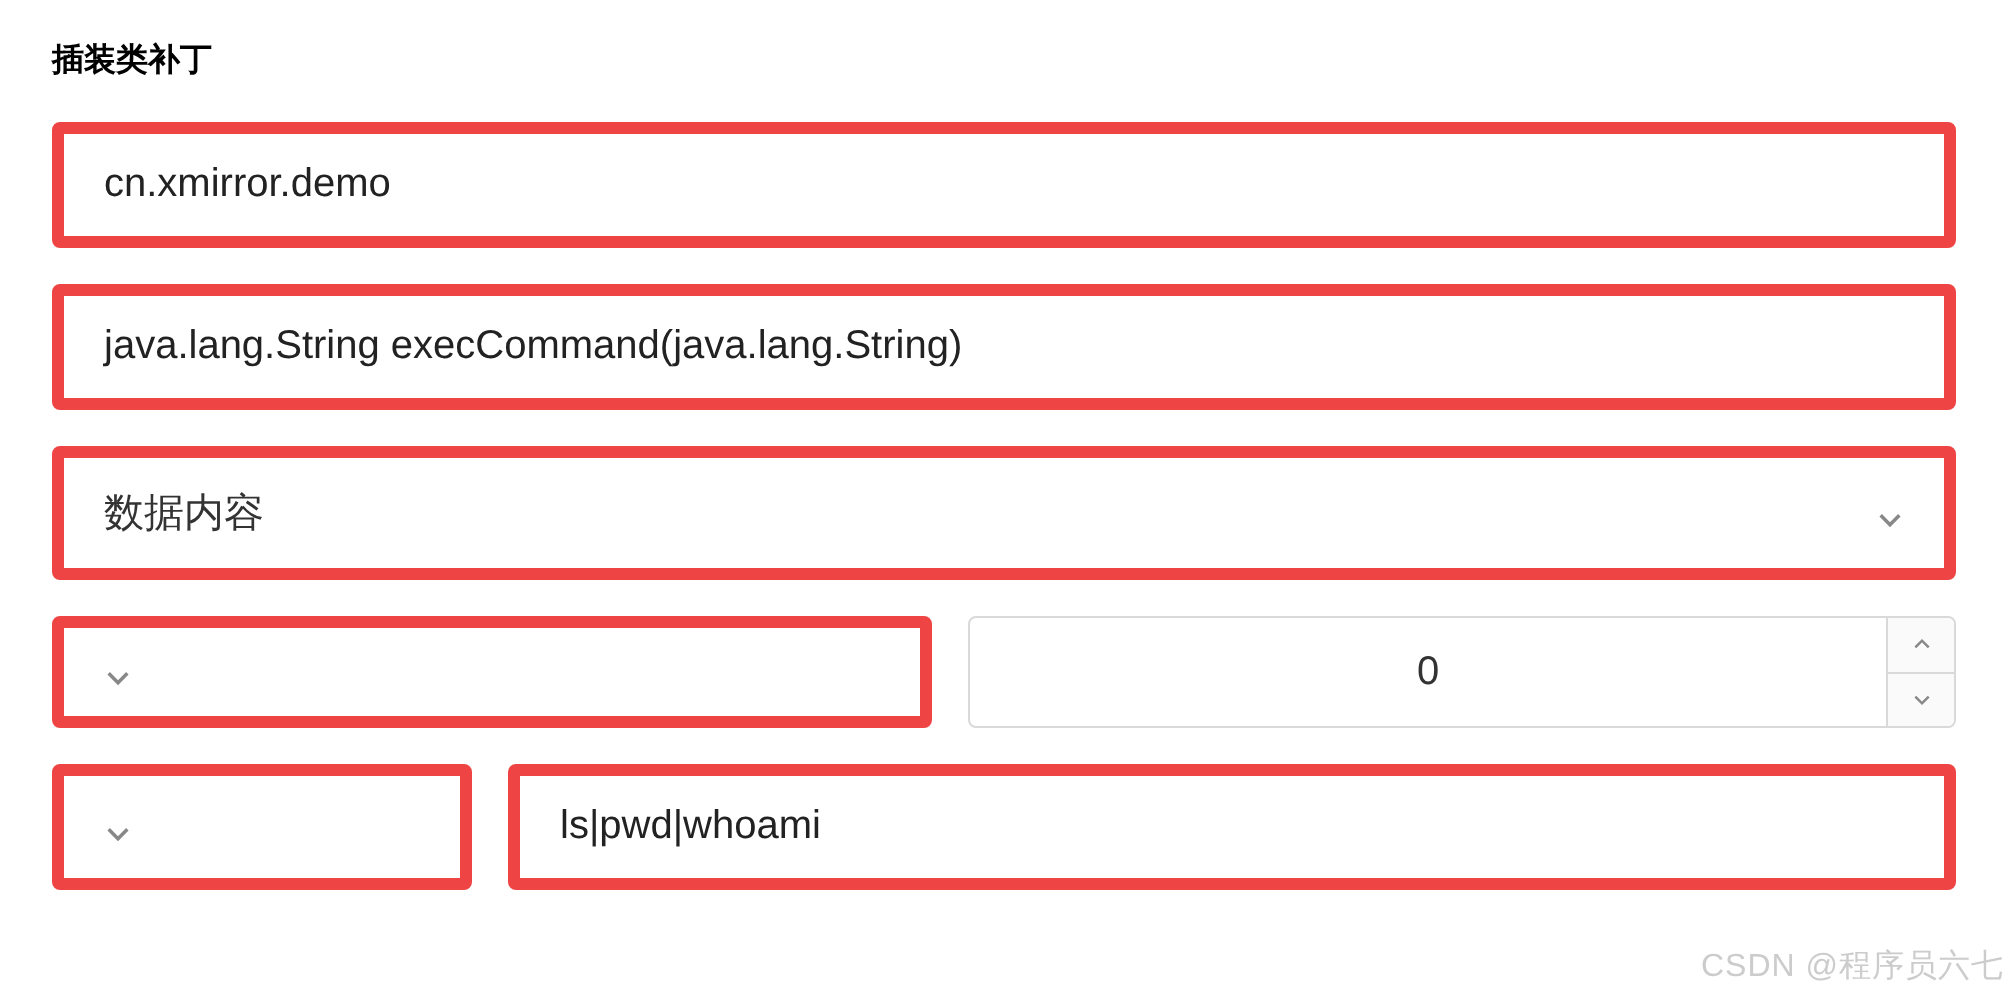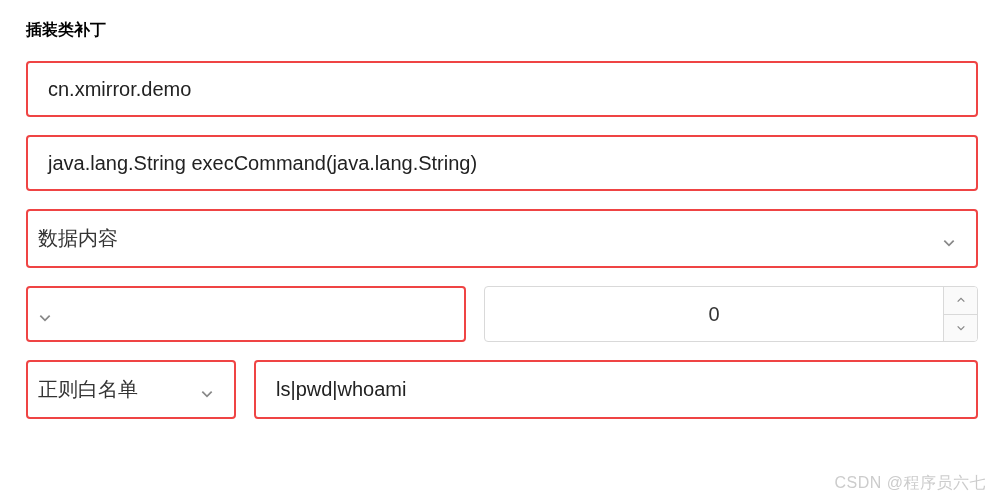--- a/index.html
+++ b/index.html
@@ -18,38 +18,37 @@
       font-weight: 700;
       color: #000;
       margin-bottom: 20px;
     }
     .field-row {
       margin-bottom: 18px;
       display: flex;
       gap: 18px;
     }
     .input-box {
-      border: 2px solid #ef4444;
+      border: 6px solid #ef4444;
       border-radius: 4px;
       padding: 14px 20px;
       font-size: 20px;
       color: #333;
       background: #fff;
       display: flex;
       align-items: center;
       justify-content: space-between;
       flex: 1;
       min-height: 56px;
     }
     .input-box.text-input {
       color: #222;
     }
     .select-box {
       cursor: pointer;
-      padding-left: 10px;
     }
     .chevron {
       width: 14px;
       height: 14px;
       flex-shrink: 0;
     }
     .chevron svg {
       width: 100%;
       height: 100%;
       stroke: #888;
@@ -98,21 +97,21 @@
     }
     .half-select {
       flex: 0 0 440px;
     }
     .small-select {
       flex: 0 0 210px;
     }
     .watermark {
       position: fixed;
       bottom: 6px;
-      right: 18px;
+      right: 2px;
       font-size: 16px;
       color: #ccc;
       letter-spacing: 0.5px;
     }
   </style>
 </head>
 <body>
 
 <div class="title">插装类补丁</div>
 
@@ -159,21 +158,20 @@
         <svg viewBox="0 0 12 12">
             <path d="M2 4 L6 8 L10 4"></path>
           </svg>
       </div>
     </div>
   </div>
 </div>
 
 <div class="field-row">
   <div class="input-box select-box small-select">
-    <span>正则白名单</span>
     <span class="chevron">
       <svg viewBox="0 0 12 12">
           <path d="M2 4 L6 8 L10 4"></path>
         </svg>
     </span>
   </div>
   <div class="input-box text-input">
     <span>ls|pwd|whoami</span>
   </div>
 </div>

